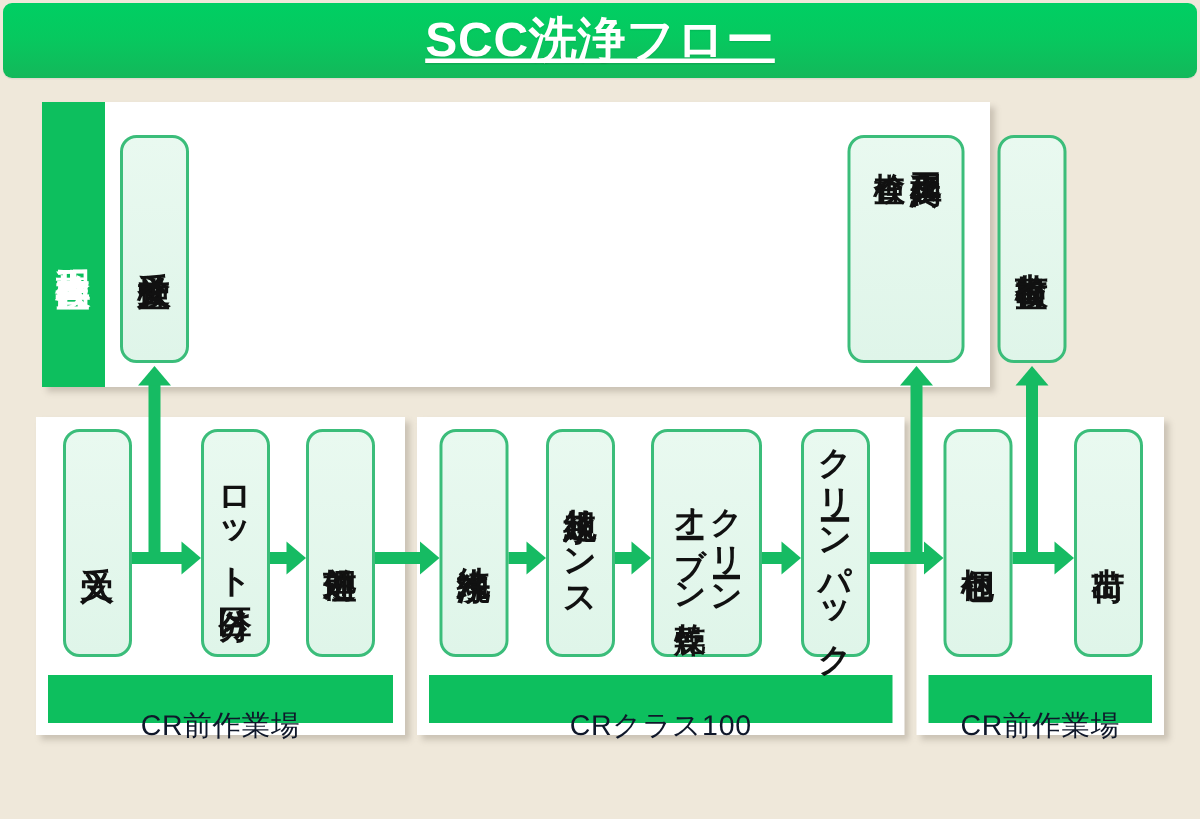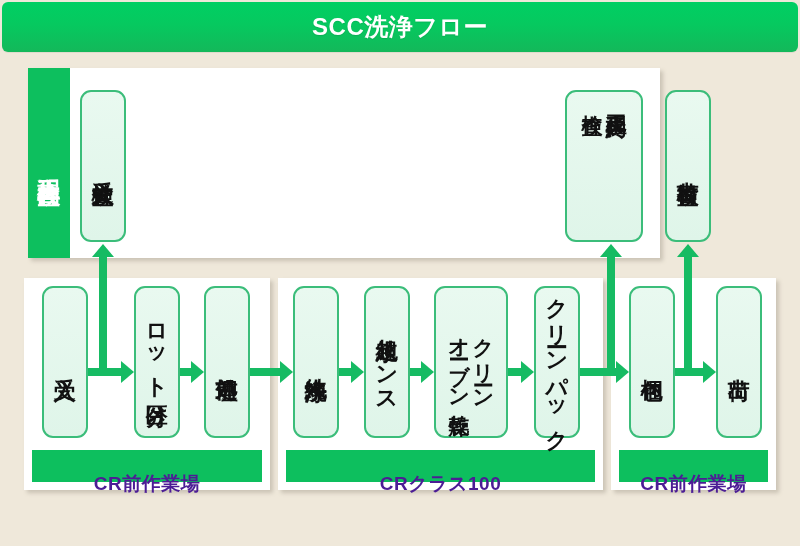--- a/index.html
+++ b/index.html
@@ -14,23 +14,24 @@
 
   
   .banner{
     position:absolute;left:2px;top:2px;width:796px;height:50px;
     background:linear-gradient(180deg,#00cf63 0%,#06c95f 45%,#13b85a 100%);
     border-radius:6px;
     display:flex;align-items:center;justify-content:center;
     box-shadow:0 1px 0 rgba(0,0,0,.06);
   }
   .banner-title{
-    color:#ffffff;font-size:24px;font-weight:bold;letter-spacing:.5px;
+    color:#ffffff;font-size:32px;font-weight:bold;letter-spacing:.5px;
     text-shadow:0 1px 1px rgba(0,0,0,.10);
     white-space:nowrap;
+    text-decoration:underline;
   }
 
   
   .panel{
     position:absolute;background:#ffffff;
     box-shadow:3px 3px 4px rgba(120,110,95,.30);
   }
 
   
   #insp-panel{left:28px;top:68px;width:632px;height:190px;}
@@ -72,21 +73,21 @@
   #stage1{left:24px;top:278px;width:246px;height:212px;}
   #stage2{left:278px;top:278px;width:325px;height:212px;}
   #stage3{left:611px;top:278px;width:165px;height:212px;}
 
   .stage-footer{
     position:absolute;left:8px;right:8px;bottom:8px;height:32px;
     background:#0dbf5e;
     display:flex;align-items:center;justify-content:center;
   }
   .stage-footer span{
-    color:#4c1d95;font-size:19px;font-weight:bold;letter-spacing:.5px;white-space:nowrap;margin-top:35px;
+    color:#0f172a;font-size:19px;font-weight:normal;letter-spacing:.5px;white-space:nowrap;margin-top:35px;
   }
 
   
   .arrow-h{position:absolute;height:22px;}
   .arrow-h .shaft{
     position:absolute;left:0;top:7px;height:8px;width:calc(100% - 11px);
     background:#16bb63;
   }
   .arrow-h .head{
     position:absolute;right:0;top:0;width:0;height:0;

